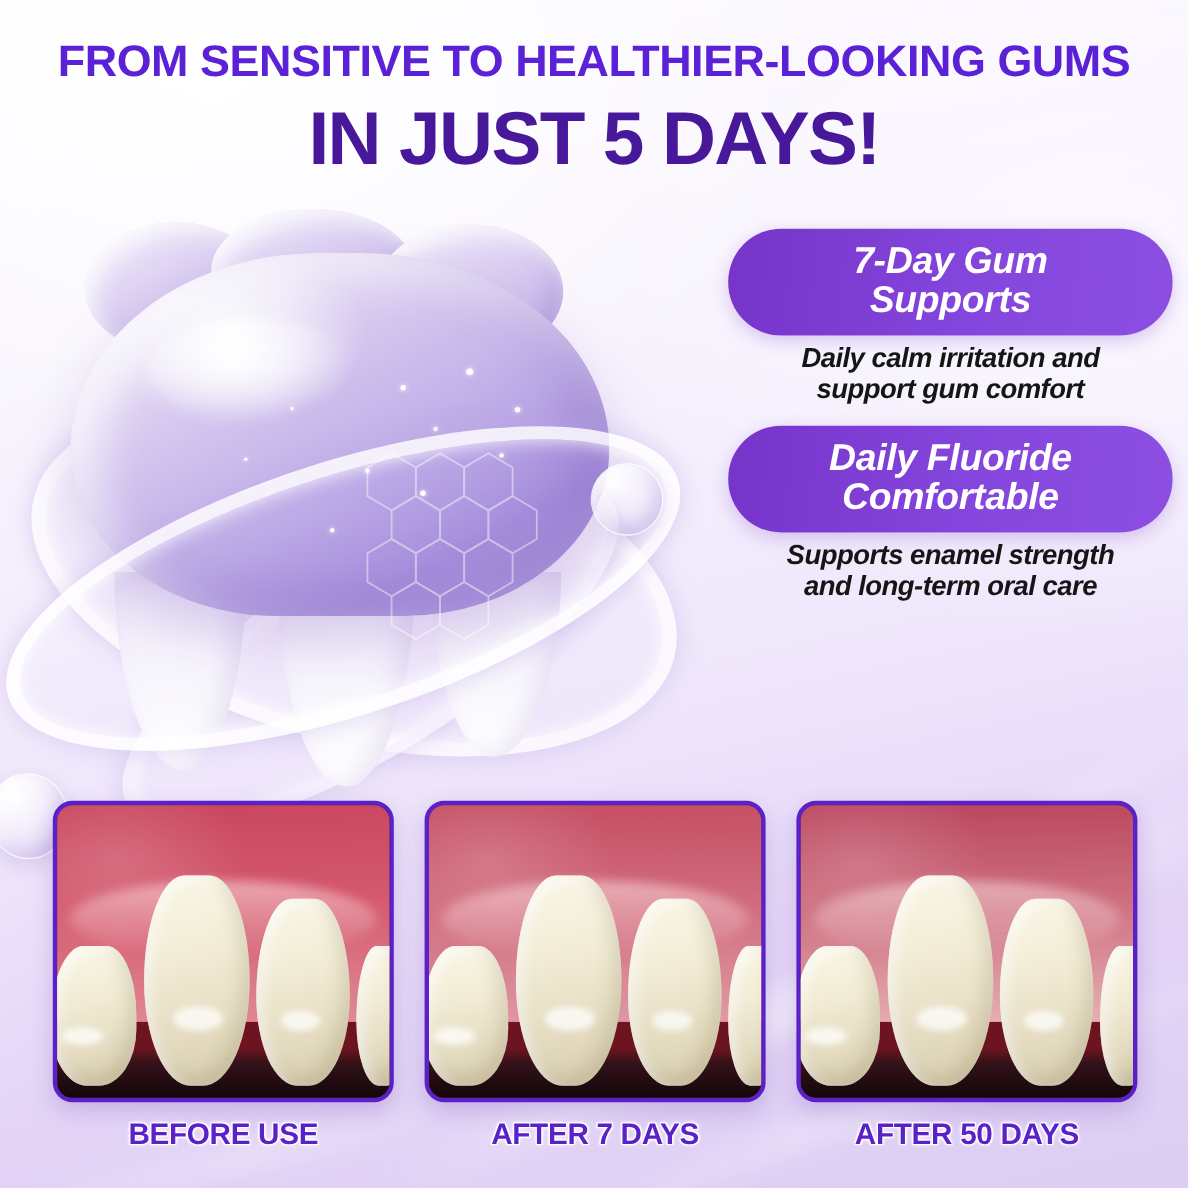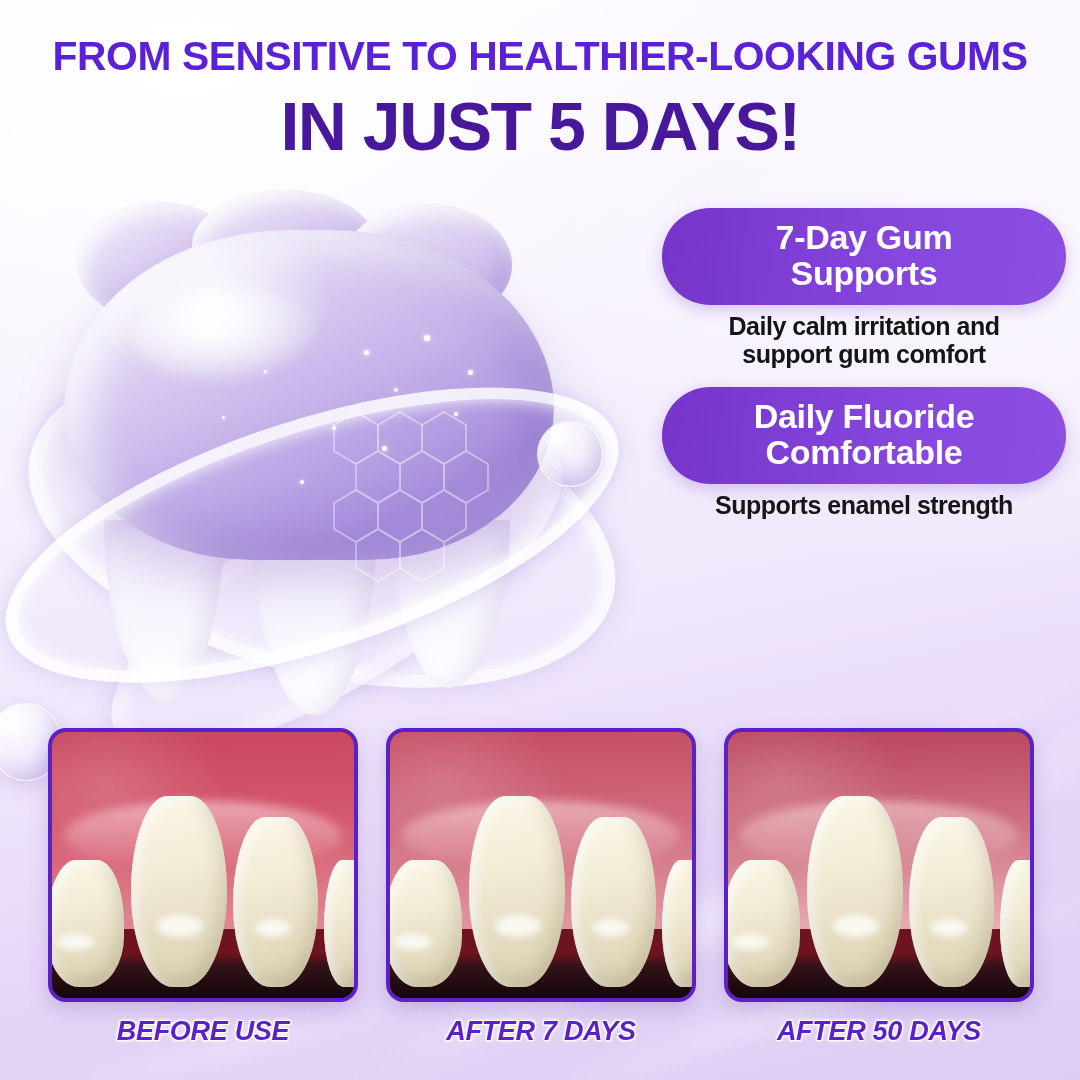--- a/index.html
+++ b/index.html
@@ -91,21 +91,21 @@
       radial-gradient(circle at 32% 28%, rgba(255,255,255,.98) 0%, rgba(255,255,255,.55) 26%, rgba(232,226,248,.42) 60%, rgba(206,194,236,.5) 100%);
     box-shadow: inset -6px -6px 14px rgba(165,140,210,.32), inset 6px 6px 14px rgba(255,255,255,.95),
                 0 6px 18px rgba(160,135,205,.28);
     border:1px solid rgba(255,255,255,.75);
   }
   .bead-1 { width:66px; height:66px; left:555px; top:246px; }
   .bead-2 { width:72px; height:78px; left:8px; top:528px; border-radius:48% 52% 50% 50%; }
 
   
   .features { position:absolute; left:662px; top:208px; width:404px; }
-  .feature { margin-bottom:18px; }
+  .feature { margin-bottom:18px;font-style:italic; }
   .pill {
     border-radius:48px; padding:11px 18px 14px;
     background:linear-gradient(96deg, #7634C9 0%, #8445DC 52%, #8C4FE2 100%);
     color:#fff; text-align:center;
     font-size:34px; font-weight:bold; line-height:1.06; letter-spacing:-.3px;
     box-shadow:0 5px 16px rgba(120,60,200,.26);
   }
   .pill .ln { display:block; }
   .desc {
     margin-top:7px; text-align:center; color:#151515;
@@ -153,21 +153,20 @@
   .shine {
     position:absolute; border-radius:50%; background:rgba(255,255,255,.75);
     filter:blur(3px);
   }
 
   .captions { position:absolute; left:48px; top:288px; width:990px; height:44px; }
   .caption {
     position:absolute; width:310px; text-align:center;
     font-size:27px; font-weight:bold; color:#5B21C9; letter-spacing:-.3px;
     text-shadow: 0 0 4px #fff, 0 0 4px #fff, 1px 1px 0 #fff, -1px -1px 0 #fff, 1px -1px 0 #fff, -1px 1px 0 #fff;
-    font-style: italic;
   }
   .cap1 { left:0; } .cap2 { left:338px; } .cap3 { left:676px; }
 </style>
 </head>
 <body>
 
 <div class="bg-streaks">
   <div class="streak s1"></div>
   <div class="streak s2"></div>
   <div class="streak s3"></div>
@@ -241,20 +240,21 @@
   <div class="feature">
   </div>
 
   <div class="feature">
     <div class="pill">
       <span class="ln">Daily Fluoride</span>
       <span class="ln">Comfortable</span>
     </div>
     <div class="desc">
       <span class="ln">Supports enamel strength</span>
+      <span class="ln">and long-term oral care</span>
     </div>
   </div>
 
 </div>
 
 <div class="results">
   <div class="photos">
 
     <div class="photo-card p1">
       <div class="mouth">

